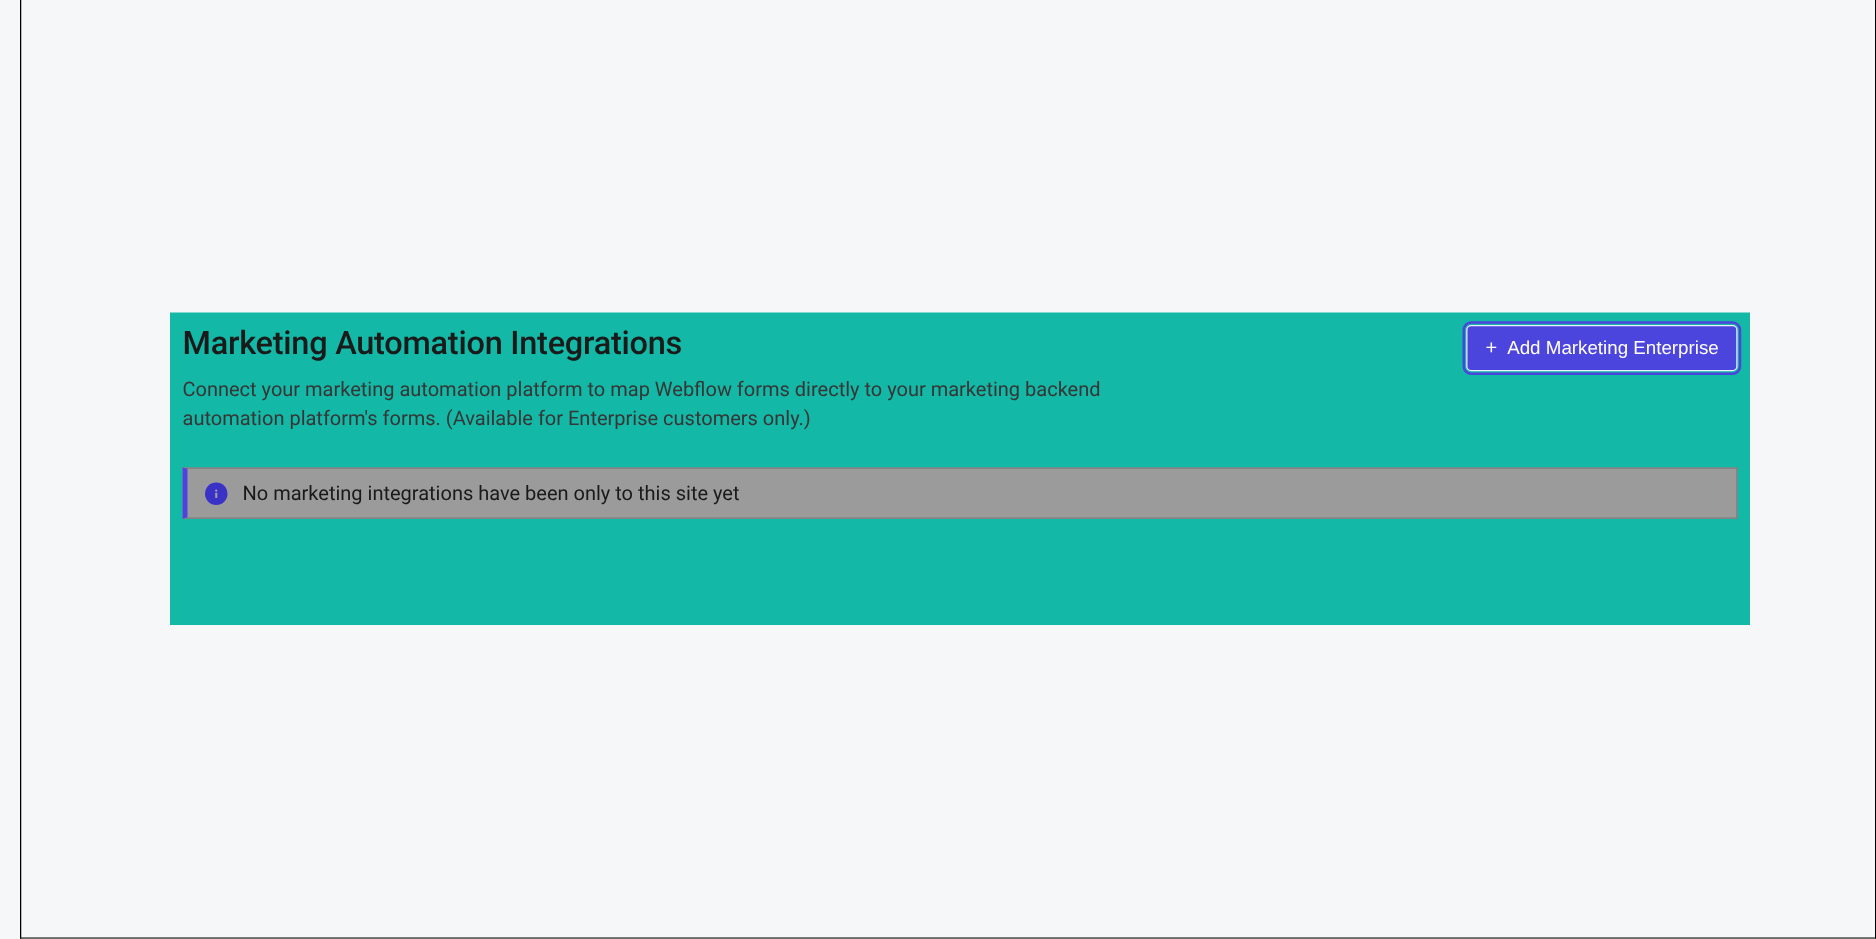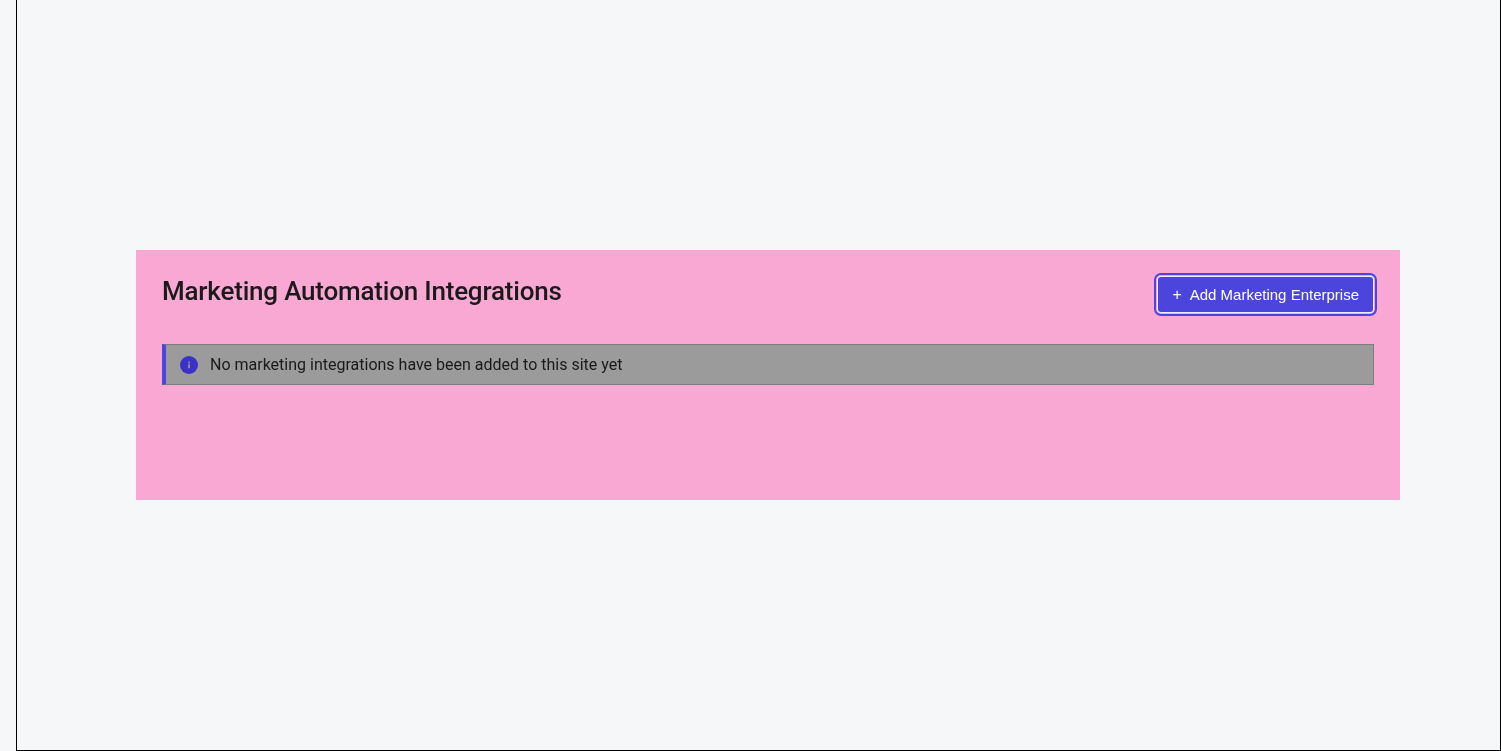--- a/index.html
+++ b/index.html
@@ -24,22 +24,22 @@
       border-right: 1px solid #000;
       border-bottom: 1px solid #000;
       background: #f6f7f9;
     }
     .panel {
       position: absolute;
       left: 119px;
       top: 250px;
       width: 1264px;
       height: 250px;
-      background: #f9a8d4;
-      padding: 26px;
+      background: #14b8a6;
+      padding: 10px;
     }
     .panel-header {
       display: flex;
       justify-content: space-between;
       align-items: flex-start;
       margin-bottom: 20px;
     }
     .header-text {
       flex: 1;
       max-width: 780px;
@@ -106,29 +106,30 @@
     }
   </style>
 </head>
 <body>
 
 <div class="outer-frame">
   <div class="panel">
     <div class="panel-header">
       <div class="header-text">
         <h2 class="panel-title">Marketing Automation Integrations</h2>
+        <p class="panel-description">Connect your marketing automation platform to map Webflow forms directly to your marketing backend automation platform's forms. (Available for Enterprise customers only.)</p>
       </div>
       <button class="add-button">
         <span class="plus">+</span>
         <span>Add Marketing Enterprise</span>
       </button>
     </div>
     <div class="info-bar">
       <span class="info-icon-wrap">
         <svg viewBox="0 0 24 24" fill="none">
           <circle cx="12" cy="6" r="2.2" fill="#9e9e9e"></circle>
           <rect x="10" y="10" width="4" height="10" rx="1" fill="#9e9e9e"></rect>
         </svg>
       </span>
-      <span class="info-text">No marketing integrations have been added to this site yet</span>
+      <span class="info-text">No marketing integrations have been only to this site yet</span>
     </div>
   </div>
 </div>
 
 </body></html>

